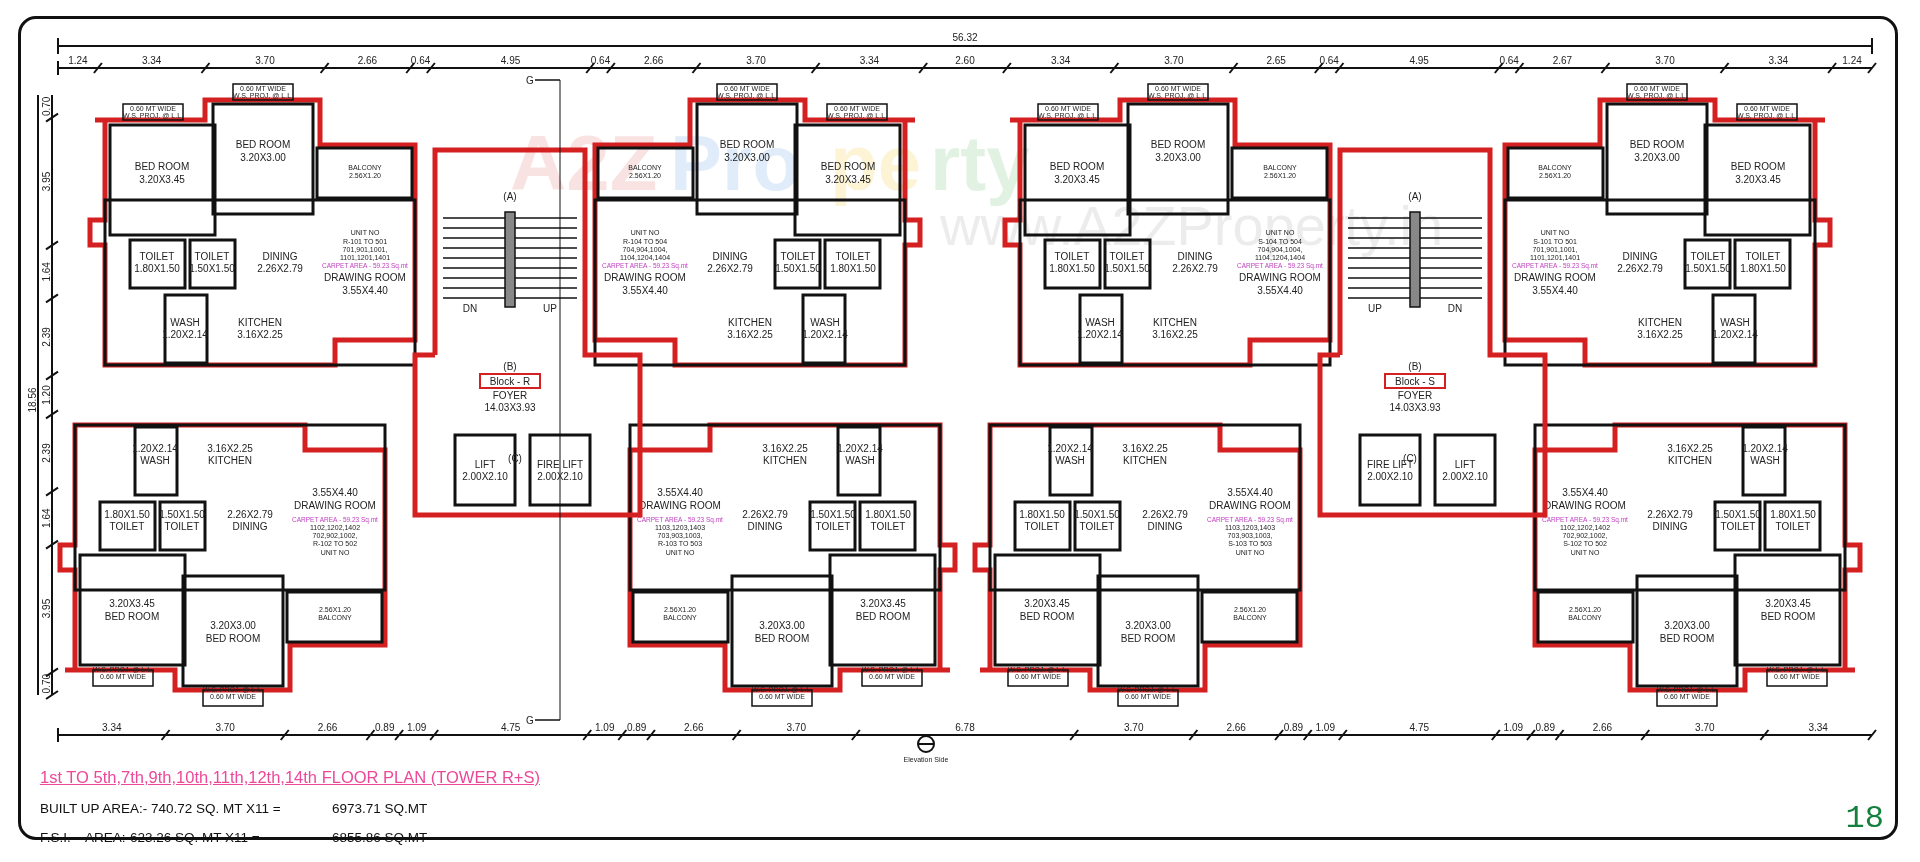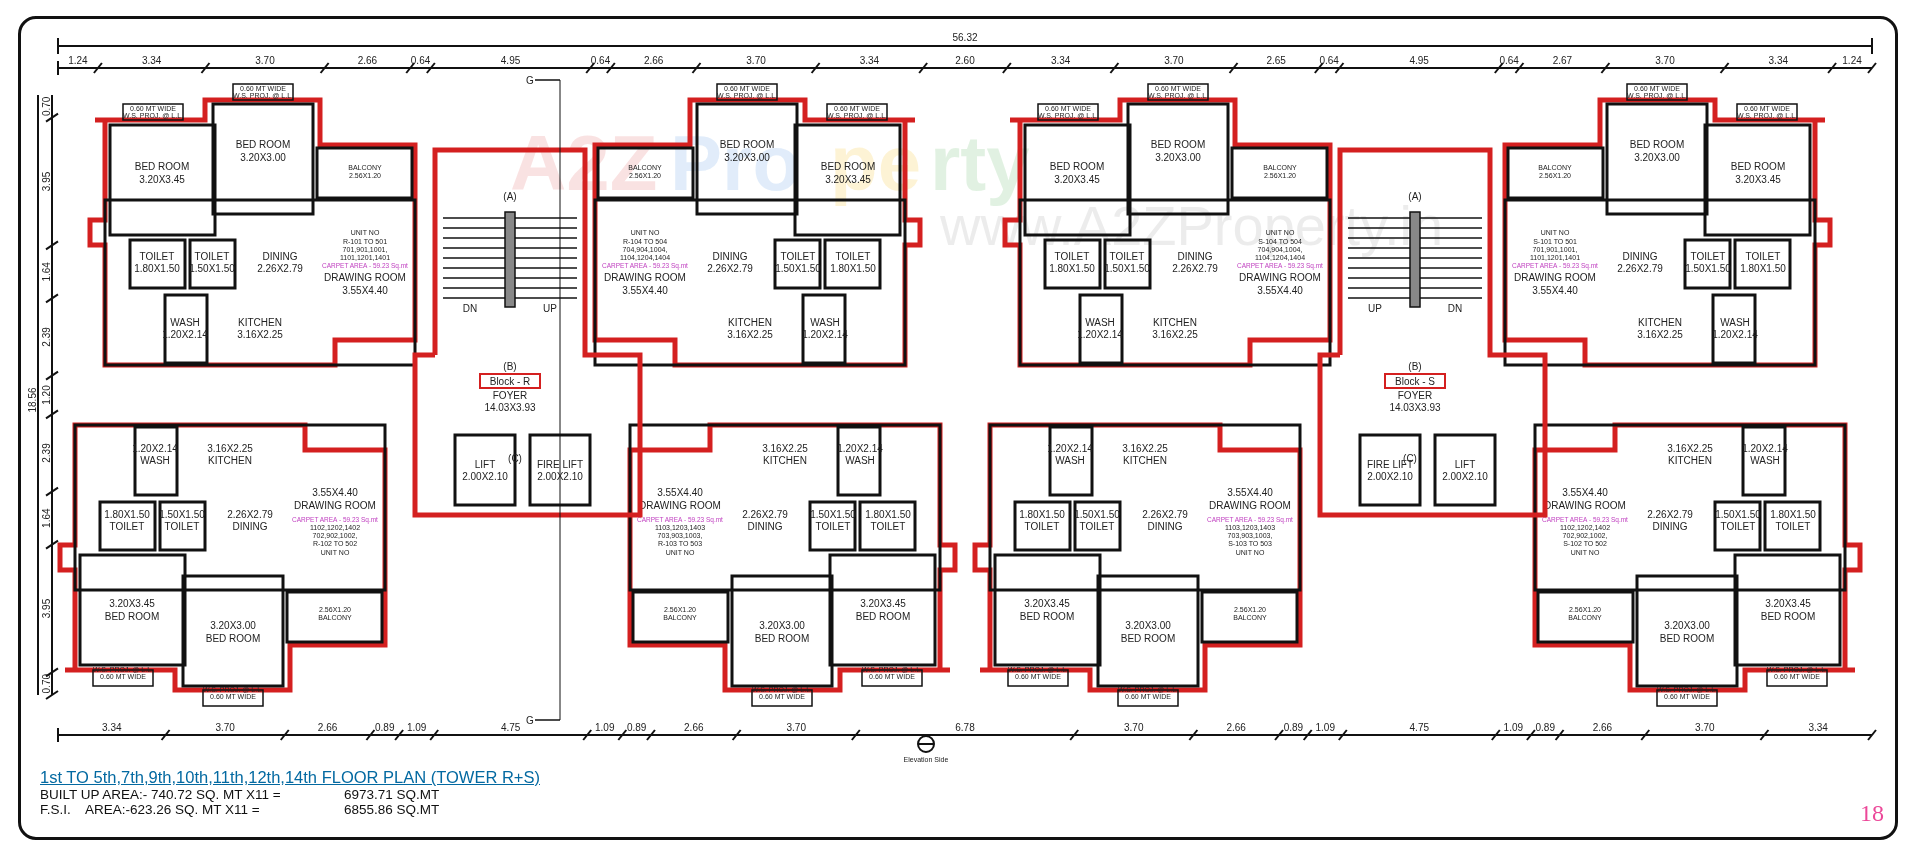--- a/index.html
+++ b/index.html
@@ -6,24 +6,24 @@
   body{width:1920px;height:862px;position:relative;overflow:hidden;font-family:"Liberation Sans",sans-serif;color:#111;}
   .frame{position:absolute;left:18px;top:16px;width:1880px;height:824px;border:3px solid #111;border-radius:18px;box-sizing:border-box;}
   svg.plan{position:absolute;left:0;top:0;}
   .dim{font-family:"Liberation Sans",sans-serif;font-size:10px;fill:#222;}
   .room{font-family:"Liberation Sans",sans-serif;font-size:10px;fill:#222;text-anchor:middle;}
   .small{font-family:"Liberation Sans",sans-serif;font-size:7px;fill:#222;text-anchor:middle;}
   .carpet{font-family:"Liberation Sans",sans-serif;font-size:6.5px;fill:#c040c0;text-anchor:middle;}
   .wm1{font-family:"Liberation Sans",sans-serif;font-size:78px;font-weight:bold;opacity:.16;}
   .wm2{font-family:"Liberation Sans",sans-serif;font-size:56px;fill:#999;opacity:.18;}
   .footer{position:absolute;left:40px;top:768px;}
-  .footer .title{font-size:16.5px;text-decoration:underline;color:#0369a1;white-space:nowrap;}
-  .footer .row{font-size:13.5px;color:#111;white-space:nowrap;margin-top:0;display:flex;gap:12px;}
+  .footer .title{font-size:16.5px;text-decoration:underline;color:#ec4899;white-space:nowrap;}
+  .footer .row{font-size:13.5px;color:#111;white-space:nowrap;margin-top:14px;display:flex;}
   .footer .row .lbl{width:292px;}
-  .pageno{position:absolute;right:36px;top:800px;font-family:Liberation Serif, serif;font-size:24px;color:#ec4899;}
+  .pageno{position:absolute;right:36px;top:800px;font-family:Liberation Mono, monospace;font-size:32px;color:#15803d;}
 </style>
 </head>
 <body>
 
 <div class="frame"></div>
 
 <svg class="plan" width="1920" height="862" viewBox="0 0 1920 862" id="plan">
 
   <g>
     <text x="510" y="190" class="wm1" fill="#e05050">A2Z</text>

